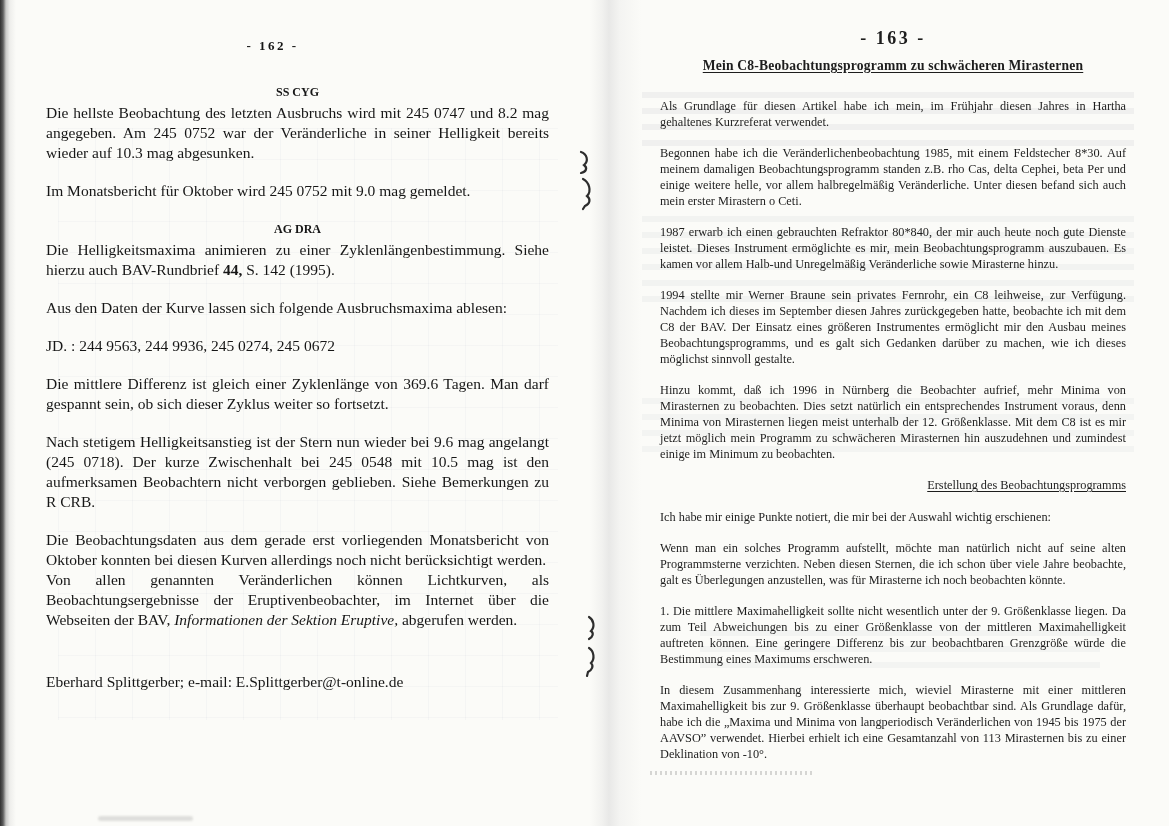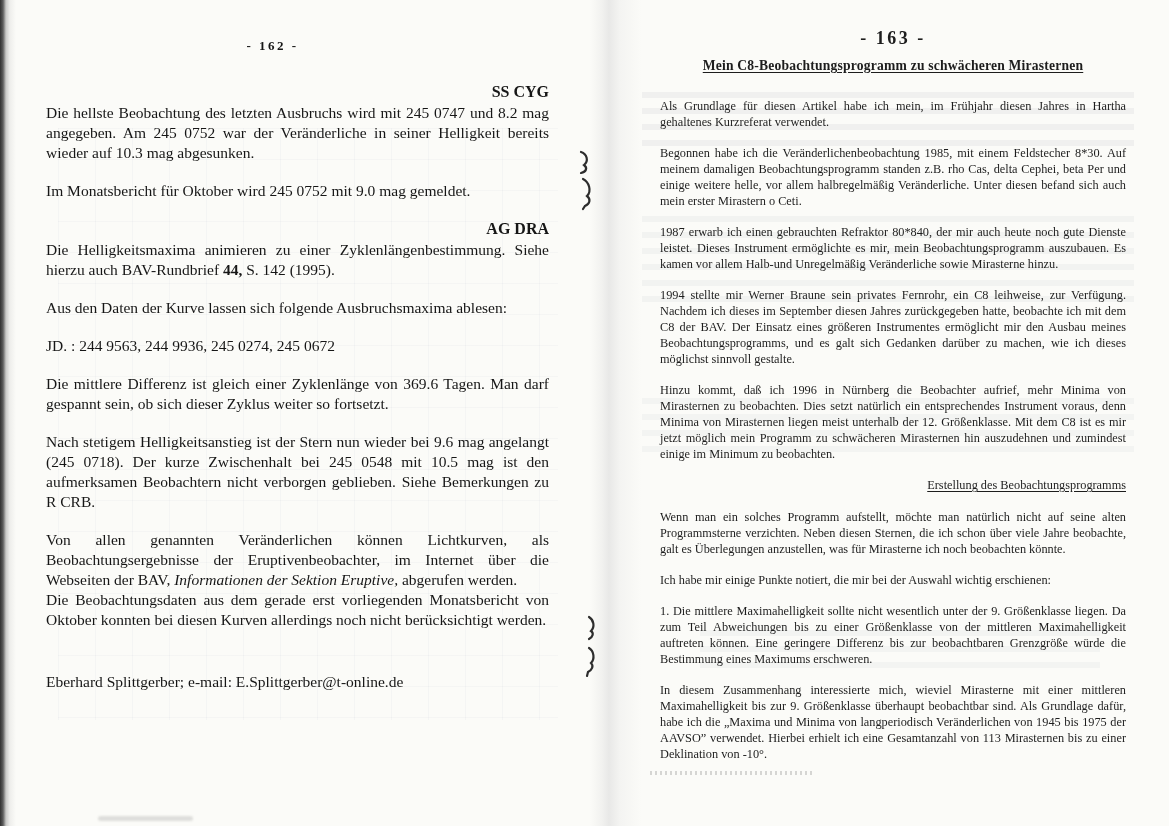--- a/index.html
+++ b/index.html
@@ -54,21 +54,21 @@
 
   
   .page-left {
     position: absolute; left: 46px; top: 30px; width: 503px;
     font-size: 15.5px; line-height: 20px; text-align: justify;
   }
   .page-left .pagenum {
     text-align: right; font-weight: bold; font-size: 13px;
     letter-spacing: 2.5px; margin: 6px 50px 26px 0; text-align-last: center;
   }
-  .page-left h2 { font-size: 16px; line-height: 20px; margin: 0 0 1px; text-align: right; }
+  .page-left h2 { font-size: 12px; line-height: 20px; margin: 0 0 1px; text-align: center; }
   .page-left p { margin: 0 0 18px; }
   .page-left p.joined { margin: 0; }
   .page-left .signature { margin-top: 42px; text-align: left; }
 
   
   .page-right {
     position: absolute; left: 660px; top: 24px; width: 466px;
     font-size: 12.3px; line-height: 16px; text-align: justify; color: #1d1d1d;
   }
   .page-right .pagenum {
@@ -120,35 +120,35 @@
 
   <h2>AG DRA</h2>
   <p><span>Die Helligkeitsmaxima animieren zu einer Zyklenlängenbestimmung. Siehe hierzu auch BAV-Rundbrief </span><span class="bold">44,</span><span> S. 142 (1995).</span></p>
 
   <p>Aus den Daten der Kurve lassen sich folgende Ausbruchsmaxima ablesen:</p>
   <p>JD. : 244 9563, 244 9936, 245 0274, 245 0672</p>
   <p>Die mittlere Differenz ist gleich einer Zyklenlänge von 369.6 Tagen. Man darf gespannt sein, ob sich dieser Zyklus weiter so fortsetzt.</p>
 
   <p>Nach stetigem Helligkeitsanstieg ist der Stern nun wieder bei 9.6 mag angelangt (245 0718). Der kurze Zwischenhalt bei 245 0548 mit 10.5 mag ist den aufmerksamen Beobachtern nicht verborgen geblieben. Siehe Bemerkungen zu R CRB.</p>
 
+  <p class="joined">Die Beobachtungsdaten aus dem gerade erst vorliegenden Monatsbericht von Oktober konnten bei diesen Kurven allerdings noch nicht berücksichtigt werden.</p>
   <p class="joined"><span>Von allen genannten Veränderlichen können Lichtkurven, als Beobachtungsergebnisse der Eruptivenbeobachter, im Internet über die Webseiten der BAV, </span><span class="italic">Informationen der Sektion Eruptive,</span><span> abgerufen werden.</span></p>
-  <p class="joined">Die Beobachtungsdaten aus dem gerade erst vorliegenden Monatsbericht von Oktober konnten bei diesen Kurven allerdings noch nicht berücksichtigt werden.</p>
 
   <p class="signature">Eberhard Splittgerber; e-mail: E.Splittgerber@t-online.de</p>
 </div>
 
 <div class="page-right">
   <div class="pagenum">- 163 -</div>
   <div class="title">Mein C8-Beobachtungsprogramm zu schwächeren Mirasternen</div>
 
   <p>Als Grundlage für diesen Artikel habe ich mein, im Frühjahr diesen Jahres in Hartha gehaltenes Kurzreferat verwendet.</p>
   <p>Begonnen habe ich die Veränderlichenbeobachtung 1985, mit einem Feldstecher 8*30. Auf meinem damaligen Beobachtungsprogramm standen z.B. rho Cas, delta Cephei, beta Per und einige weitere helle, vor allem halbregelmäßig Veränderliche. Unter diesen befand sich auch mein erster Mirastern o Ceti.</p>
   <p>1987 erwarb ich einen gebrauchten Refraktor 80*840, der mir auch heute noch gute Dienste leistet. Dieses Instrument ermöglichte es mir, mein Beobachtungsprogramm auszubauen. Es kamen vor allem Halb-und Unregelmäßig Veränderliche sowie Mirasterne hinzu.</p>
   <p>1994 stellte mir Werner Braune sein privates Fernrohr, ein C8 leihweise, zur Verfügung. Nachdem ich dieses im September diesen Jahres zurückgegeben hatte, beobachte ich mit dem C8 der BAV. Der Einsatz eines größeren Instrumentes ermöglicht mir den Ausbau meines Beobachtungsprogramms, und es galt sich Gedanken darüber zu machen, wie ich dieses möglichst sinnvoll gestalte.</p>
   <p>Hinzu kommt, daß ich 1996 in Nürnberg die Beobachter aufrief, mehr Minima von Mirasternen zu beobachten. Dies setzt natürlich ein entsprechendes Instrument voraus, denn Minima von Mirasternen liegen meist unterhalb der 12. Größenklasse. Mit dem C8 ist es mir jetzt möglich mein Programm zu schwächeren Mirasternen hin auszudehnen und zumindest einige im Minimum zu beobachten.</p>
 
   <p class="subheading">Erstellung des Beobachtungsprogramms</p>
 
+  <p>Ich habe mir einige Punkte notiert, die mir bei der Auswahl wichtig erschienen:</p>
   <p>Wenn man ein solches Programm aufstellt, möchte man natürlich nicht auf seine alten Programmsterne verzichten. Neben diesen Sternen, die ich schon über viele Jahre beobachte, galt es  Überlegungen anzustellen, was für Mirasterne ich noch beobachten könnte.</p>
-  <p>Ich habe mir einige Punkte notiert, die mir bei der Auswahl wichtig erschienen:</p>
   <p>1. Die mittlere Maximahelligkeit sollte nicht wesentlich unter der 9. Größenklasse liegen. Da zum Teil Abweichungen bis zu einer Größenklasse von der mittleren Maximahelligkeit auftreten können. Eine geringere Differenz bis zur beobachtbaren Grenzgröße würde die Bestimmung eines Maximums erschweren.</p>
   <p>In diesem Zusammenhang interessierte mich, wieviel Mirasterne mit einer mittleren Maximahelligkeit bis zur 9. Größenklasse überhaupt beobachtbar sind. Als Grundlage dafür, habe ich die „Maxima und Minima von langperiodisch Veränderlichen von 1945 bis 1975 der AAVSO” verwendet. Hierbei erhielt ich eine Gesamtanzahl von 113 Mirasternen bis zu einer Deklination von -10°.</p>
 </div>
 
 </body></html>

